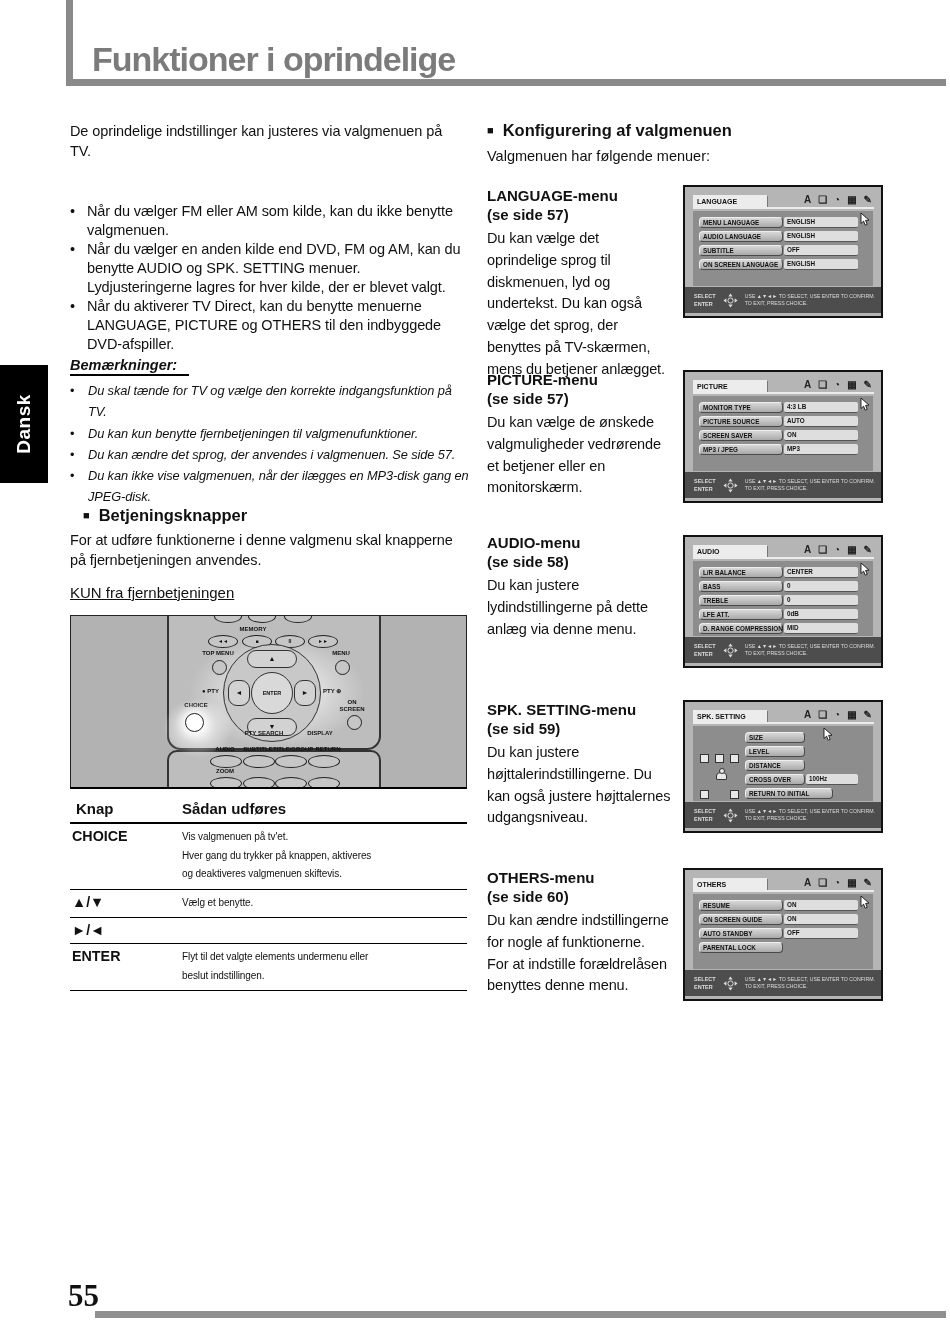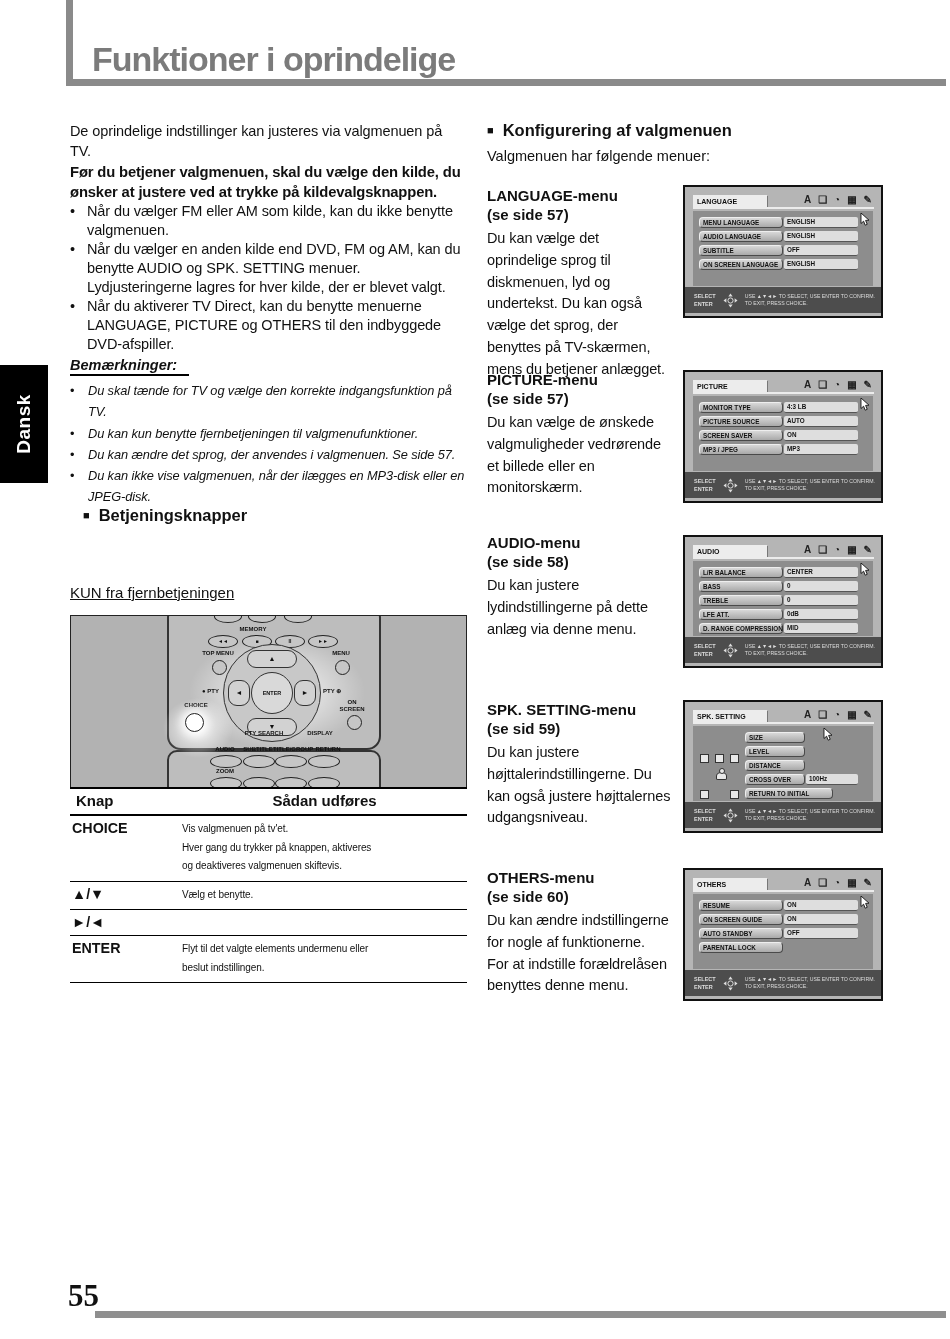--- a/index.html
+++ b/index.html
@@ -66,23 +66,23 @@
   .r-arrow { position:absolute; border:1px solid #333; border-radius:9px; background:#d2d2d2;
              font-size:7px; text-align:center; color:#111; }
   .r-enter { position:absolute; left:180px; top:56px; width:40px; height:40px; border:1.5px solid #333;
              border-radius:50%; background:#d9d9d9; font-size:5.5px; font-weight:bold; text-align:center;
              line-height:40px; color:#111; }
   .r-choice-btn { position:absolute; left:114px; top:97px; width:17px; height:17px; border:1.2px solid #222;
                   border-radius:50%; background:#ffffff; box-shadow:0 0 8px 4px rgba(255,255,255,0.9); }
 
   
   .ctable { position:absolute; left:70px; top:787px; width:397px; border-top:2.5px solid #000; }
-  .ctable-header { display:flex; border-bottom:2.5px solid #000; padding:3px 0 5px; }
+  .ctable-header { display:flex; border-bottom:2.5px solid #000; padding:11px 0 5px; }
   .ctable-h1 { width:112px; font-weight:bold; font-size:15px; padding-left:6px; box-sizing:border-box; }
-  .ctable-h2 { flex:1; text-align:center; font-weight:bold; font-size:15px; }
+  .ctable-h2 { flex:1; text-align:left; font-weight:bold; font-size:15px; }
   .ctable-row { display:flex; border-bottom:1.5px solid #000; padding:4px 0 5px; }
   .ctable-btn { width:112px; flex:0 0 112px; font-weight:bold; font-size:14.3px; padding-left:2px; box-sizing:border-box; }
   .ctable-desc { flex:1; font-size:10px; line-height:18.5px; white-space:pre-line; letter-spacing:-0.1px; }
 
   
   .r-intro { position:absolute; left:487px; font-size:14.5px; }
   .menu-block { position:absolute; left:487px; width:420px; }
   .menu-name { font-weight:bold; font-size:15px; line-height:20px; }
   .menu-ref  { font-weight:bold; font-size:15px; line-height:18px; }
   .menu-desc { margin-top:4px; font-size:14.5px; line-height:21.8px; white-space:pre-line;
@@ -140,22 +140,20 @@
   <div class="vbar"></div>
   <div class="doc-title">Funktioner i oprindelige</div>
   <div class="hbar"></div>
 
   <div class="dansk-tab">
     <span>Dansk</span>
   </div>
 
   <div class="para" style="top:122px">De oprindelige indstillinger kan justeres via valgmenuen på
 TV.</div>
-  <div class="para bold" style="top:163px">Før du betjener valgmenuen, skal du vælge den kilde, du
-ønsker at justere ved at trykke på kildevalgsknappen.</div>
 
   <div class="bullets" style="top:202px">
     <div class="bullet-item">
       <span class="dot">•</span>
       <span class="btxt">Når du vælger FM eller AM som kilde, kan du ikke benytte
 valgmenuen.</span>
     </div>
     <div class="bullet-item">
       <span class="dot">•</span>
       <span class="btxt">Når du vælger en anden kilde end DVD, FM og AM, kan du
@@ -180,28 +178,30 @@
     <div class="note-item">
       <span class="dot">•</span>
       <span class="ntxt">Du kan kun benytte fjernbetjeningen til valgmenufunktioner.</span>
     </div>
     <div class="note-item">
       <span class="dot">•</span>
       <span class="ntxt">Du kan ændre det sprog, der anvendes i valgmenuen. Se side 57.</span>
     </div>
     <div class="note-item">
       <span class="dot">•</span>
-      <span class="ntxt">Du kan ikke vise valgmenuen, når der ilægges en MP3-disk eller en
+      <span class="ntxt">Du kan ikke vise valgmenuen, når der ilægges en MP3-disk gang en
 JPEG-disk.</span>
     </div>
   </div>
 
   <div class="sec-heading" style="left:83px; top:506px">
     <span class="marker">■</span><span>Betjeningsknapper</span>
   </div>
+  <div class="para" style="top:531px">For at udføre funktionerne i denne valgmenu skal knapperne
+på fjernbetjeningen anvendes.</div>
   <div class="kun" style="top:584px">KUN fra fjernbetjeningen</div>
 
   <div class="remote-box">
     <div class="r-body-up"></div>
     <div class="r-body-low"></div>
     <div class="r-glow"></div>
     <div class="r-glow2"></div>
 
     <div class="r-oval" style="left:143px; top:-6px; width:26px;"></div>
     <div class="r-oval" style="left:177px; top:-6px; width:26px;"></div>
@@ -343,21 +343,21 @@
         </div>
       </div>
     </div>
   </div>
 
   <div class="menu-block" style="top:370px">
     <div class="menu-name">PICTURE-menu</div>
     <div class="menu-ref">(se side 57)</div>
     <div class="menu-desc">Du kan vælge de ønskede
 valgmuligheder vedrørende
-et billede eller en
+et betjener eller en
 monitorskærm.</div>
     <div class="screen" style="top:0">
       <div class="scr-tab">PICTURE</div>
       <div class="scr-tabline"></div>
       <div class="scr-icons">
         <span>A</span>
         <span>❑</span>
         <span>◔</span>
         <span>▦</span>
         <span>✎</span>

